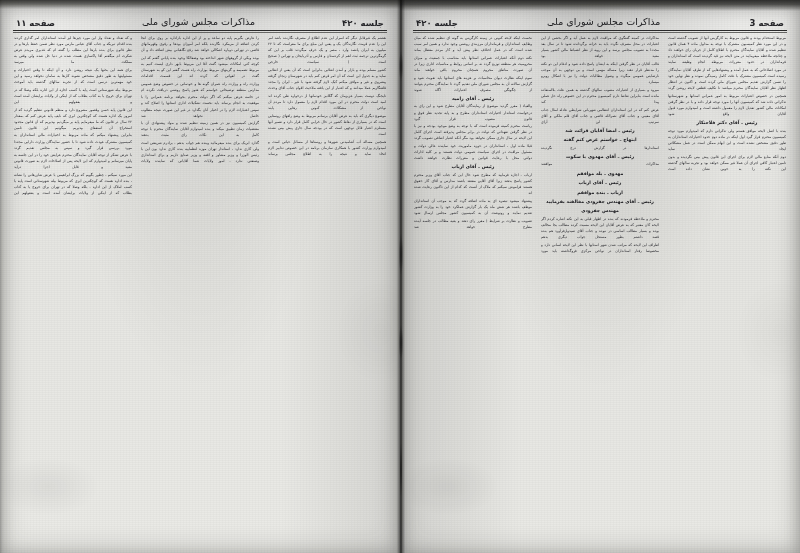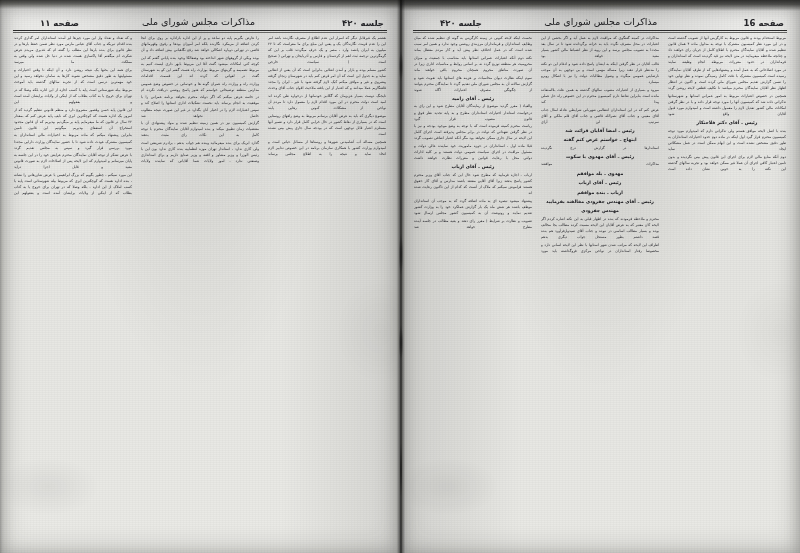--- a/index.html
+++ b/index.html
@@ -61,21 +61,21 @@
       radial-gradient(ellipse 2px 40px at 50% 85%, #111, transparent 70%);
   }
   
   .page-header{
     position:relative;z-index:3;
     padding:16px 16px 0 16px;
     display:flex;align-items:flex-end;justify-content:space-between;
     direction:rtl;
   }
   .hdr-slot{font-size:8.5px;font-weight:bold;color:#26262a;letter-spacing:.2px;
-    white-space:nowrap;line-height:1;margin-left:24px;}
+    white-space:nowrap;line-height:1;}
   .hdr-title{font-size:9.5px;font-weight:normal;color:#1d1d20;letter-spacing:.3px;}
   .rule{
     position:relative;z-index:3;
     margin:3px 13px 0 13px;height:0;
     border-top:1.8px solid #2a2a2c;
   }
   .rule::after{
     content:"";display:block;height:0;margin-top:1px;
     border-top:0.6px solid #6a6a68;
   }
@@ -131,21 +131,21 @@
 </head>
 <body>
 
 <div class="spread">
 
   <div class="page right-page">
     <div class="top-shadow"></div>
     <div class="blotches"></div>
 
     <div class="page-header">
-      <span class="hdr-slot">صفحه 16</span>
+      <span class="hdr-slot">صفحه 3</span>
       <span class="hdr-title">مذاکرات مجلس شورای ملی</span>
       <span class="hdr-slot">جلسه ۴۲۰</span>
     </div>
     <div class="rule"></div>
 
     <div class="cols">
       <div class="col">
           <p>مربوط استخدام بودند و قانون مربوط به کارگزینی آنها از تصویب گذشته است و در این مورد نظر کمیسیون مشترک با توجه به مدلول ماده ۴ همان قانون تنظیم شده و آقایان نمایندگان محترم با اطلاع کامل از جریان رای خواهند داد و چنانچه ملاحظه میفرمایند در متن لایحه نیز قید گردیده است که استانداران و فرمانداران در حدود مقررات مربوطه انجام وظیفه نمایند</p>
           <p>در مورد اصلاحاتی که به عمل آمده و پیشنهادهایی که از طرف آقایان نمایندگان رسیده است کمیسیون مشترک با دقت کامل رسیدگی نموده و نظر نهایی خود را ضمن گزارش تقدیم مجلس شورای ملی کرده است و اکنون در انتظار اظهار نظر آقایان نمایندگان محترم میباشد تا تکلیف قطعی لایحه روشن گردد</p>
           <p>همچنین در خصوص اعتبارات مربوط به امور عمرانی استانها و شهرستانها تذکراتی داده شد که کمیسیون آنها را مورد توجه قرار داده و با در نظر گرفتن امکانات مالی کشور تعدیل لازم را معمول داشته است و امیدوارم مورد قبول آقایان واقع شود</p>

